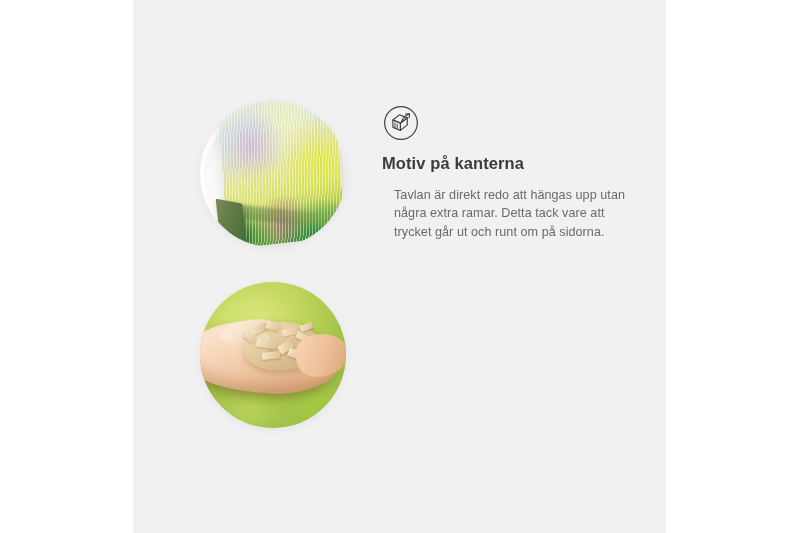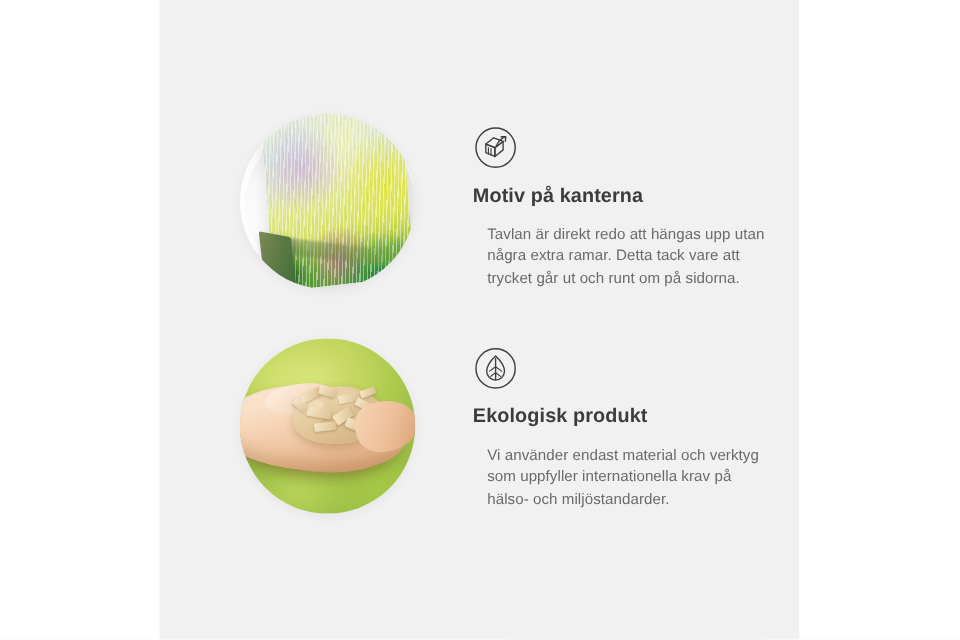--- a/index.html
+++ b/index.html
@@ -28,22 +28,21 @@
     top: 0;
     width: 533px;
     height: 533px;
     background: #f1f1f1;
   }
 
   
   .feature {
     position: absolute;
     display: flex;
-    align-items: flex-start;
-    gap: 12px;
+    align-items: center;
   }
   .feature-1 { left: 200px; top: 95px;  }
   .feature-2 { left: 200px; top: 282px; }
 
   
   .photo-circle {
     position: relative;
     width: 146px;
     height: 146px;
     border-radius: 50%;
@@ -297,29 +296,15 @@
       <div class="chip c4"></div>
       <div class="chip c5"></div>
       <div class="chip c6"></div>
       <div class="chip c7"></div>
       <div class="chip c8"></div>
       <div class="chip c9"></div>
       <div class="chip c10"></div>
       <div class="fingers"></div>
     </div>
 
-    <div class="feature-text">
-      <span class="icon-badge">
-        <svg viewBox="0 0 40 40" width="38" height="38" aria-hidden="true">
-          <circle cx="20" cy="20" r="17.2" fill="none" stroke="#3f3f3f" stroke-width="1.25"></circle>
-          <path d="M20 9.2 C25.8 14.6 27.8 19.4 27.8 22.6 C27.8 26.9 24.3 30.3 20 30.3
-                   C15.7 30.3 12.2 26.9 12.2 22.6 C12.2 19.4 14.2 14.6 20 9.2 Z" fill="none" stroke="#3f3f3f" stroke-width="1.2" stroke-linejoin="round"></path>
-          <path d="M20 10.6 L20 30.3" fill="none" stroke="#3f3f3f" stroke-width="1.15"></path>
-          <path d="M20 18.6 L14.7 22.4 M20 18.6 L25.3 22.4
-                   M20 23.8 L15.6 27.0 M20 23.8 L24.4 27.0" fill="none" stroke="#3f3f3f" stroke-width="1.05" stroke-linecap="round"></path>
-        </svg>
-      </span>
-      <h3 class="feature-title">Ekologisk produkt</h3>
-      <p class="feature-body">Vi använder endast material och verktyg som uppfyller internationella krav på hälso- och miljöstandarder.</p>
-    </div>
   </div>
 
 </div>
 
 </body></html>

